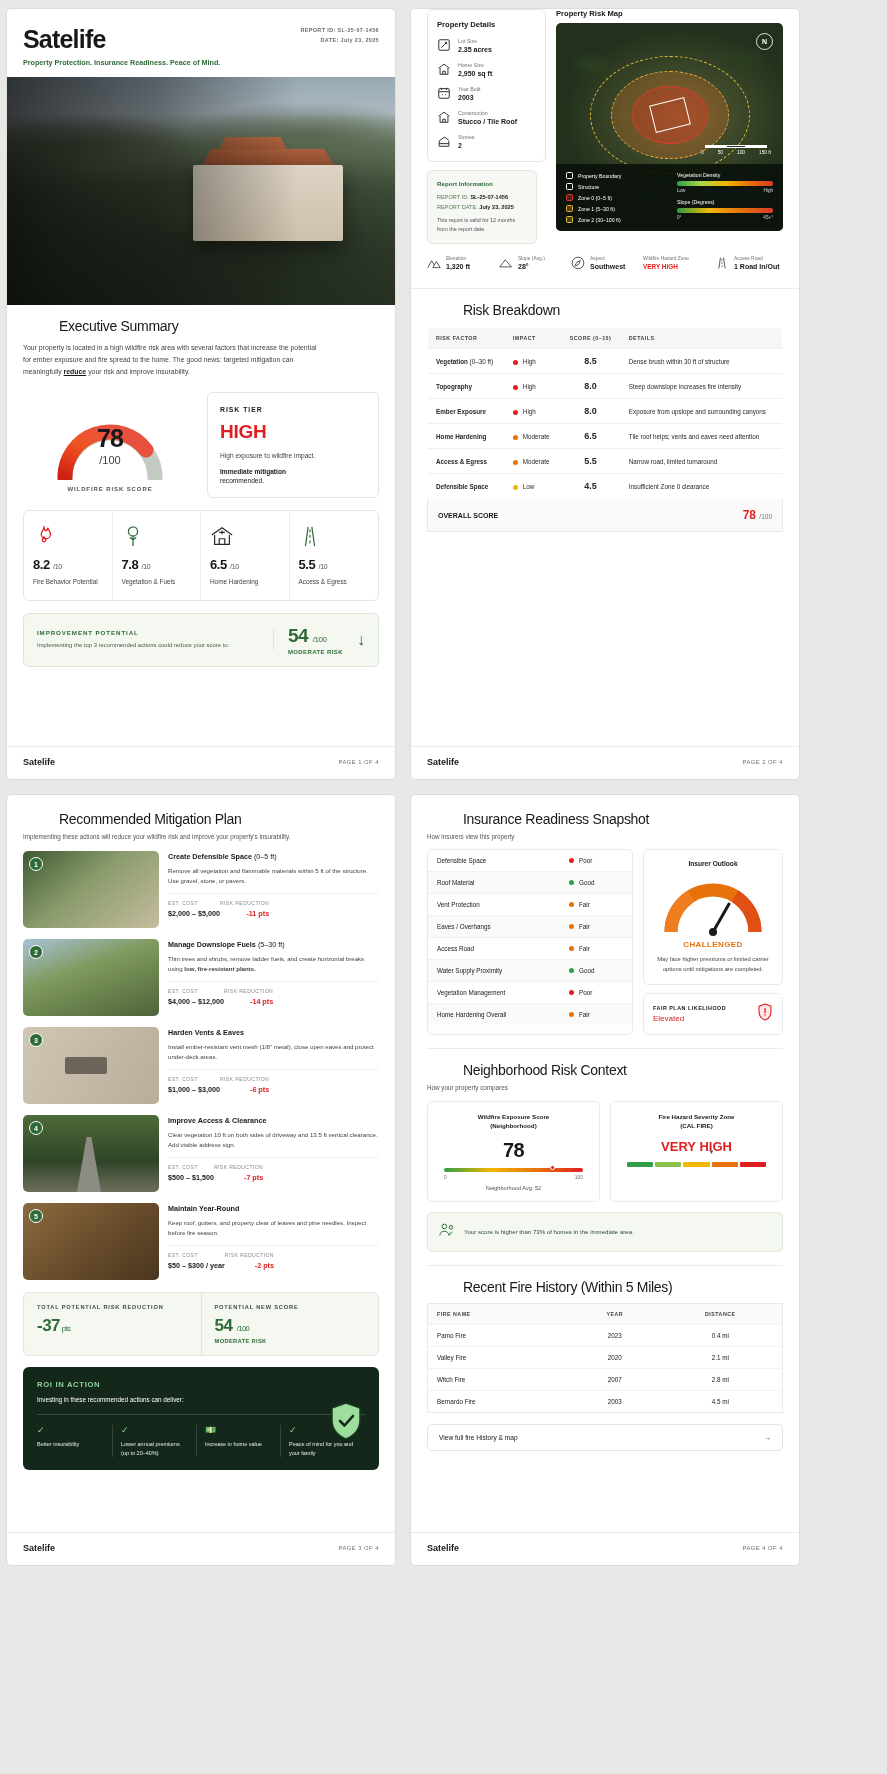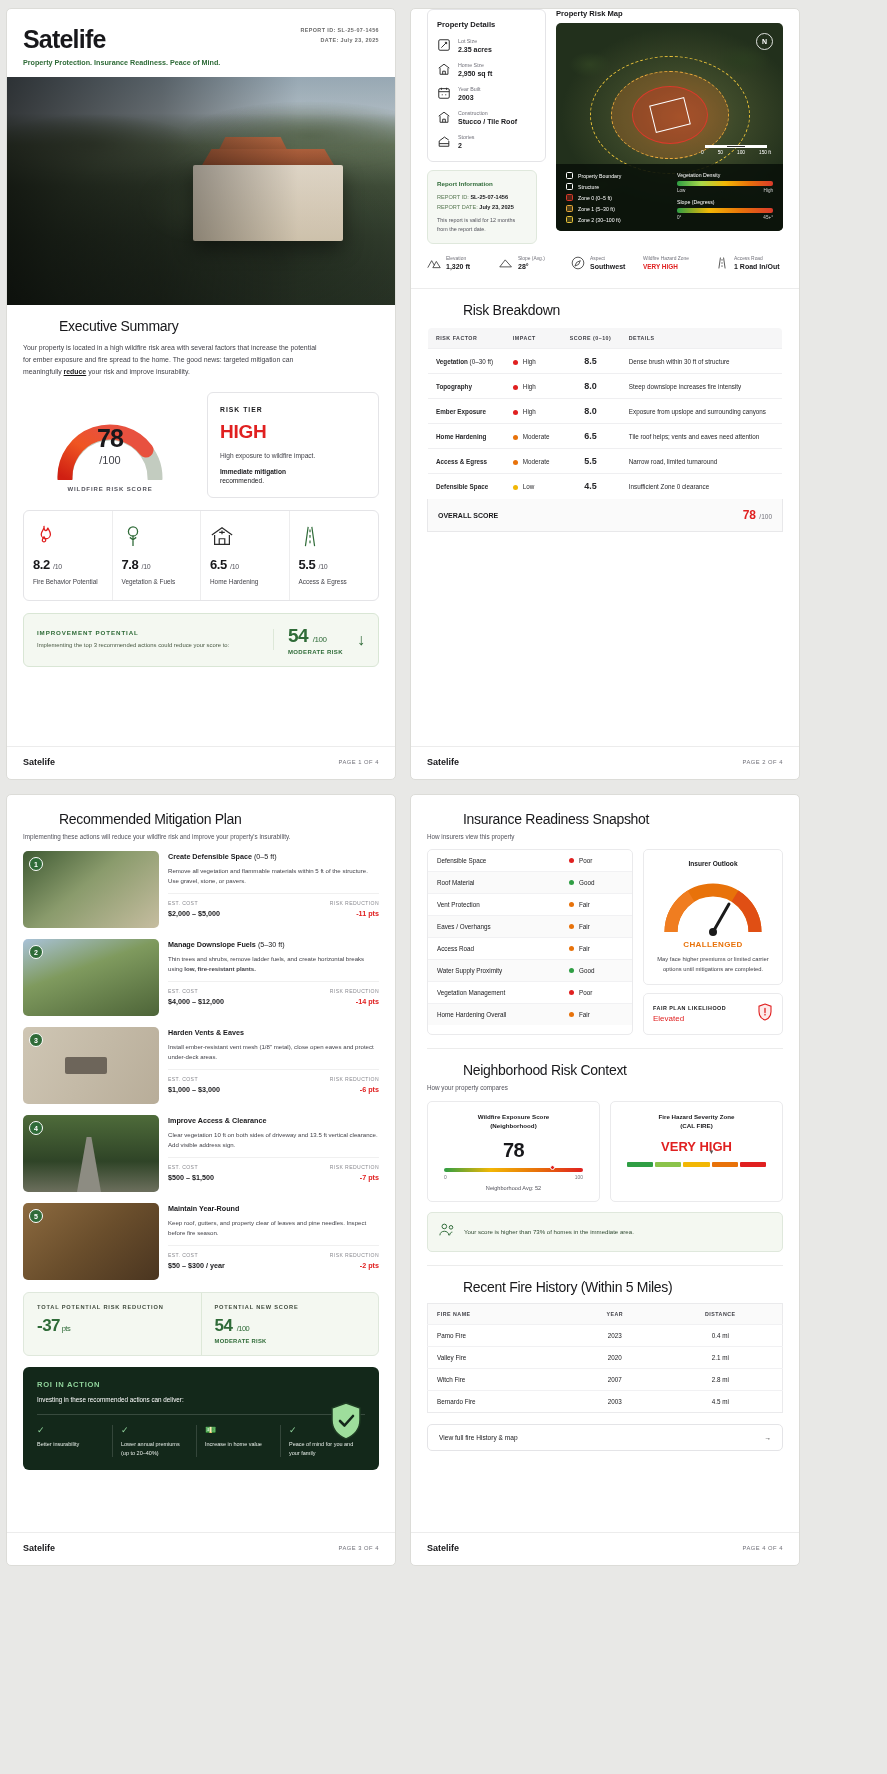--- a/index.html
+++ b/index.html
@@ -185,21 +185,21 @@
   
   .p3-sub { font-size:6.3px; color:#52525b; margin-top:6px; }
   .mit { display:flex; gap:9px; margin-top:11px; }
   .mit-img { width:136px; height:77px; border-radius:5px; position:relative; overflow:hidden; flex:none;}
   .mit-badge { position:absolute; left:6px; top:6px; width:14px; height:14px; border-radius:50%; background:#2f6b38; color:#fff; font-size:7px; display:flex; align-items:center; justify-content:center; font-weight:700; border:1.2px solid #fff;}
   .mit-body { flex:1; padding-top:1px;}
   .mit-t { font-size:7.2px; font-weight:700; }
   .mit-t span { font-weight:400; }
   .mit-d { font-size:6.1px; color:#3f3f46; line-height:1.65; margin-top:5px; }
   .mit-d b { font-weight:700; }
-  .mit-f { display:flex; justify-content:space-between; margin-top:7px; border-top:1px solid #f0f0f0; padding-top:6px;}
+  .mit-f { display:flex; margin-top:7px; border-top:1px solid #f0f0f0; padding-top:6px;}
   .mit-k { font-size:5.1px; color:#8a8a90; letter-spacing:.4px; }
   .mit-v { font-size:7.2px; font-weight:700; margin-top:3px; }
   .mit-v.red { color:#e02020; text-align:right; }
   .mit-f .rt { text-align:right; }
 
   .totals { display:flex; border:1px solid #dfe8dc; background:#f4f8f1; border-radius:6px; margin-top:12px; }
   .tot { flex:1; padding:11px 13px; }
   .tot+.tot { border-left:1px solid #dde8d8; }
   .tot-k { font-size:5.7px; letter-spacing:.8px; font-weight:700; color:#3f4a3c; }
   .tot-v { font-size:17px; font-weight:700; color:#2f6b38; margin-top:6px; letter-spacing:-0.5px;}

